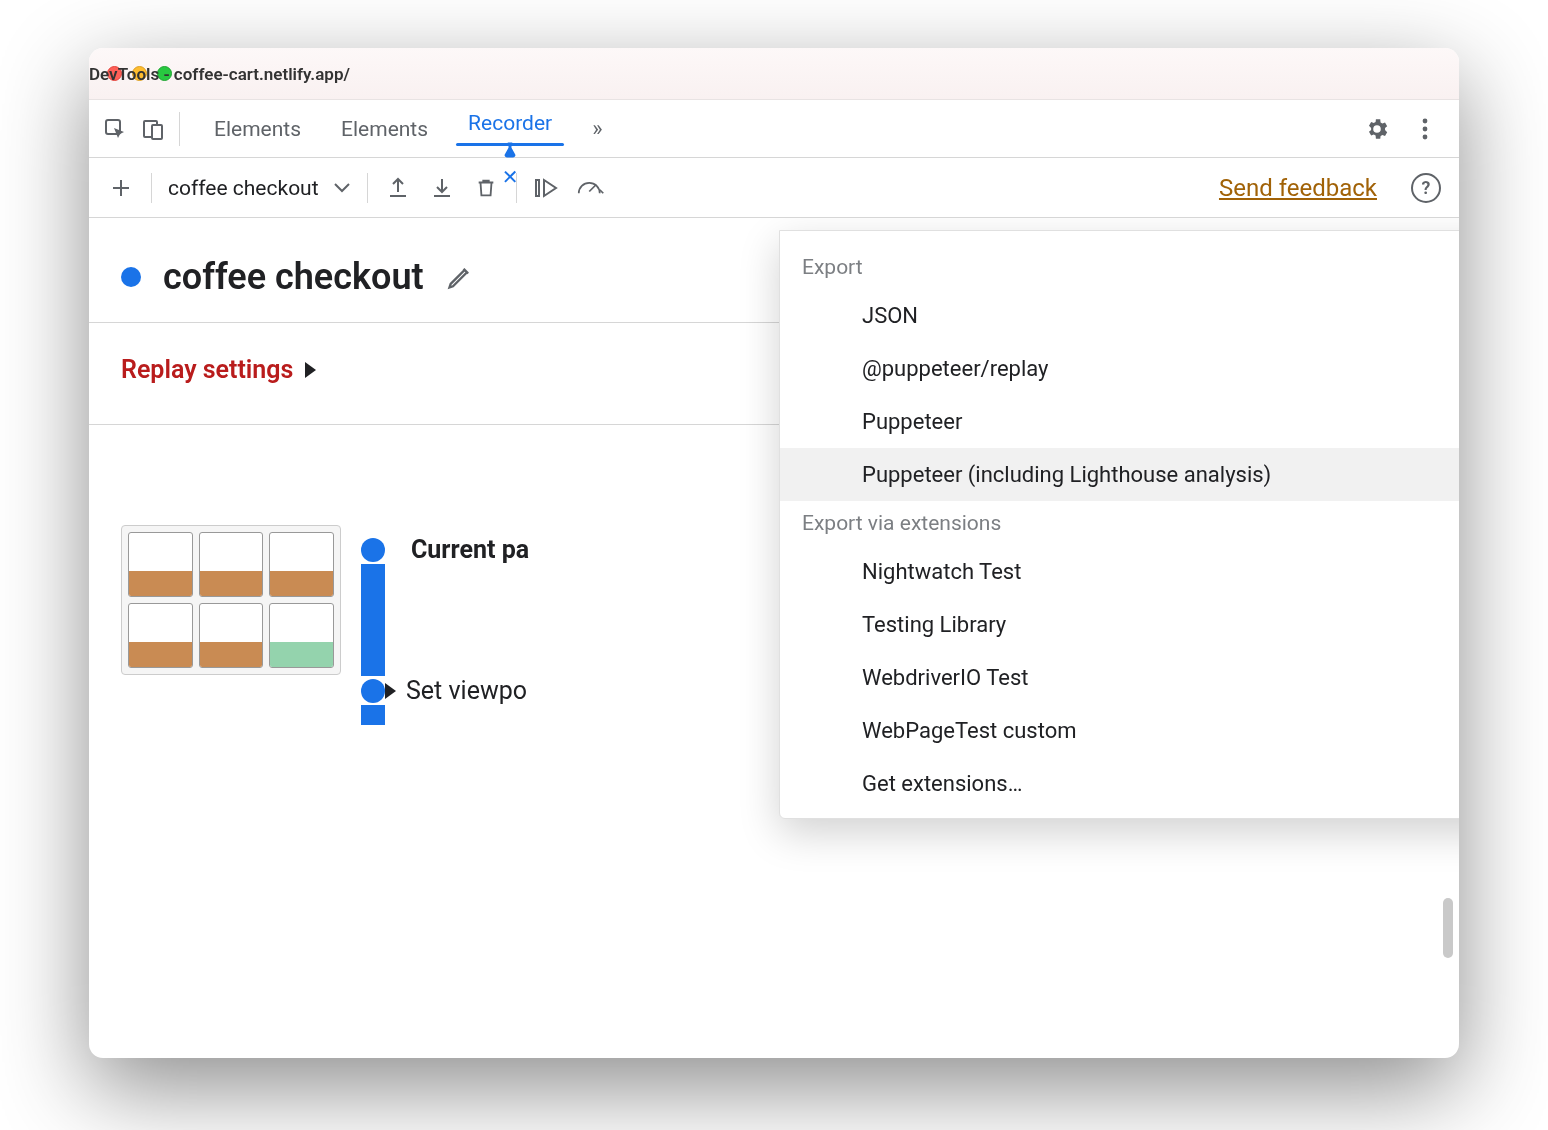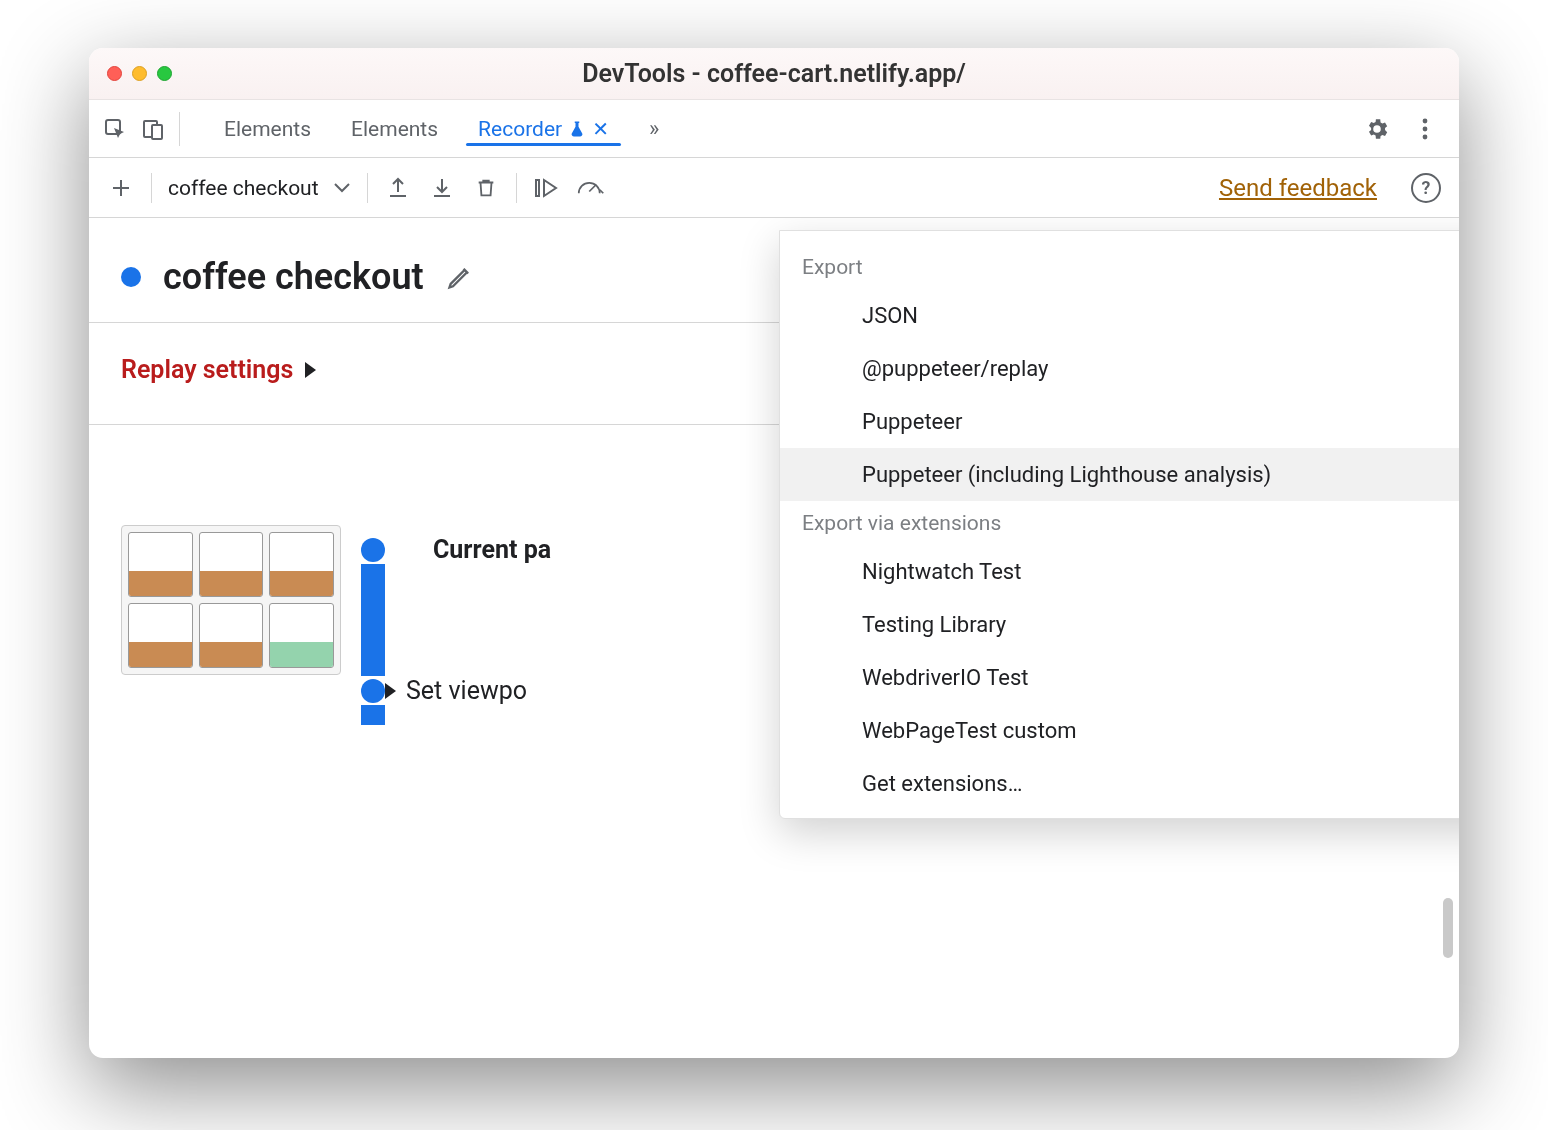--- a/index.html
+++ b/index.html
@@ -4,26 +4,26 @@
 <style>
   * { box-sizing: border-box; margin: 0; padding: 0; font-family: -apple-system, BlinkMacSystemFont, "Segoe UI", Roboto, Helvetica, Arial, sans-serif; }
   body { background: #fff; width: 1548px; height: 1130px; display: flex; align-items: flex-start; justify-content: center; padding-top: 48px; }
   .window { width: 1370px; height: 1010px; background: #fff; border-radius: 14px; box-shadow: 0 30px 90px rgba(0,0,0,0.45); overflow: hidden; display: flex; flex-direction: column; position: relative; }
   .titlebar { height: 52px; background: linear-gradient(#fdf8f8,#f9f1f1); display: flex; align-items: center; padding: 0 18px; position: relative; border-bottom: 1px solid #e8e3e3; }
   .traffic { display: flex; gap: 10px; }
   .tl { width: 15px; height: 15px; border-radius: 50%; }
   .tl.red { background: #ff5f57; border:1px solid #e3443c; }
   .tl.yellow { background: #febc2e; border:1px solid #dda022; }
   .tl.green { background: #28c840; border:1px solid #1fa531; }
-  .titlebar .title { position:absolute; left:0; right:0; text-align:center; font-size:25px; font-weight:600; color:#333; pointer-events:none; }
-  .tabbar { height: 58px; border-bottom: 1px solid #d6d6d6; display:flex; align-items:center; padding:11px 12px; gap:10px; }
+  .titlebar .title { position:absolute; left:0; right:0; text-align:left; font-size:17px; font-weight:600; color:#333; pointer-events:none; }
+  .tabbar { height: 58px; border-bottom: 1px solid #d6d6d6; display:flex; align-items:center; padding:11px 12px; gap:0; }
   .tab-icons-left { display:flex; align-items:center; gap:10px; padding-right:12px; border-right:1px solid #d6d6d6; height:34px; }
   .tabbar .tabs { display:flex; align-items:stretch; height:100%; margin-left:14px; gap:0; }
   .tab { padding:0 20px; display:flex; align-items:center; font-size:21px; color:#5f6368; cursor:pointer; position:relative; gap:6px; }
-  .tab.active { color:#1a73e8; }
+  .tab.active { color:#1a73e8;flex-direction:column; }
   .tab.active::after { content:""; position:absolute; left:8px; right:8px; bottom:0; height:3px; background:#1a73e8; border-radius:2px; }
   .tabbar .right-icons { margin-left:auto; display:flex; align-items:center; gap:20px; padding-right:8px; }
   .subbar { height: 60px; border-bottom: 1px solid #d6d6d6; display:flex; align-items:center; padding:0 18px; gap:16px; }
   .subbar .divider { width:1px; height:30px; background:#d6d6d6; }
   .rec-select { display:flex; align-items:center; gap:14px; font-size:21px; color:#202124; flex: 0 0 auto; }
   .rec-select .chev { color:#5f6368; }
   .iconbtn { width:28px; height:28px; display:flex; align-items:center; justify-content:center; color:#5f6368; cursor:pointer; }
   .link { margin-left:auto; font-size:24px; color:#a16207; text-decoration: underline; cursor:pointer; }
   .help { width:30px; height:30px; border:2px solid #5f6368; border-radius:50%; display:flex; align-items:center; justify-content:center; color:#5f6368; font-size:18px; font-weight:600; margin-left:18px; }
   .content { position:relative; flex:1; overflow:hidden; }
@@ -198,21 +198,21 @@
       <div style="display:flex; gap:20px; align-items:flex-start;">
         <div class="thumb">
           <div class="cup"></div>
             <div class="cup"></div>
             <div class="cup"></div>
           <div class="cup"></div>
             <div class="cup"></div>
             <div class="cup green"></div>
         </div>
         <div style="display:flex; flex-direction:column; align-items:stretch; height:200px; padding-top:10px;">
-          <div style="display:flex; align-items:center; gap:48px;text-align:right;">
+          <div style="display:flex; align-items:center; gap:26px;text-align:right;">
             <div class="node"></div>
             <div class="step-label">Current pa</div>
           </div>
           <div style="display:flex; flex:1;">
             <div style="width:24px; display:flex; justify-content:center;">
                 <div class="conn"></div>
               </div>
           </div>
           <div style="display:flex; align-items:center; ">
             <div class="node"></div>

